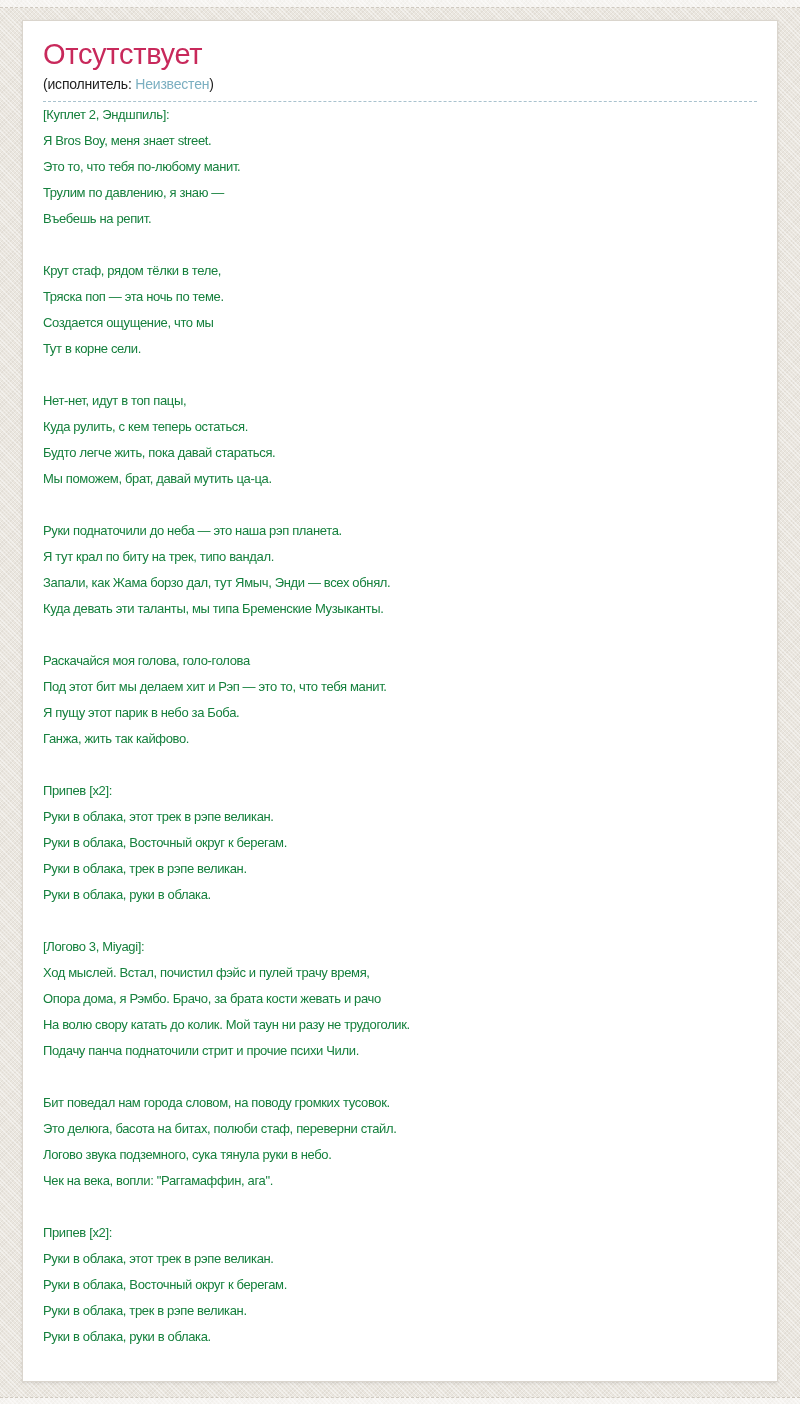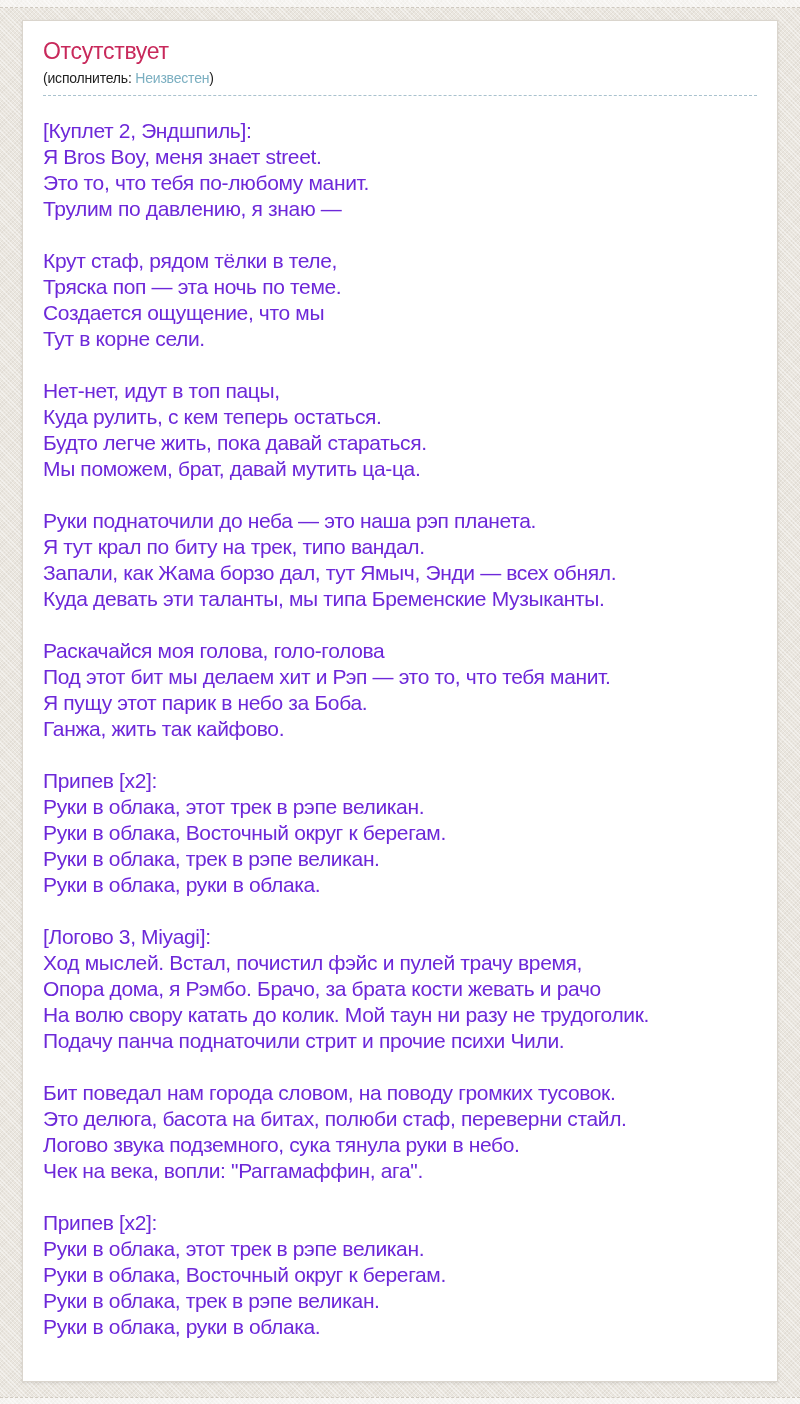--- a/index.html
+++ b/index.html
@@ -42,39 +42,38 @@
     border: 1px solid #dad5cd;
     box-shadow: 0 1px 3px rgba(0,0,0,.10);
     padding: 18px 20px 30px 20px;
   }
   .header {
     border-bottom: 1px dashed #a9c2ce;
     padding-bottom: 9px;
   }
   h1.title {
     margin: 0 0 7px 0;
-    font-size: 23px;
+    font-size: 29px;
     line-height: 1.05;
     font-weight: 500;
     color: #c8295b;
     letter-spacing: -0.3px;
   }
   .subtitle {
     font-size: 14px;
     color: #222222;
     letter-spacing: -0.2px;
   }
   .artist-link {
     color: #7bafc1;
     text-decoration: none;
   }
   .lyrics {
-    margin-top: 22px;
-    font-size: 21px;
-    color: #6d28d9;
+    font-size: 13px;
+    color: #15803d;
     letter-spacing: -0.35px;
   }
   .stanza {
     margin: 0 0 26px 0;
   }
   .stanza:last-child {
     margin-bottom: 0;
   }
   .lyric-line {
     line-height: 26px;
@@ -91,20 +90,21 @@
     <h1 class="title">Отсутствует</h1>
     <div class="subtitle"><span>(исполнитель: </span><a href="#" class="artist-link">Неизвестен</a><span>)</span></div>
   </div>
 
   <div class="lyrics">
       <div class="stanza">
         <div class="lyric-line">[Куплет 2, Эндшпиль]:</div>
         <div class="lyric-line">Я Bros Boy, меня знает street.</div>
         <div class="lyric-line">Это то, что тебя по-любому манит.</div>
         <div class="lyric-line">Трулим по давлению, я знаю —</div>
+        <div class="lyric-line">Въебешь на репит.</div>
       </div>
       <div class="stanza">
         <div class="lyric-line">Крут стаф, рядом тёлки в теле,</div>
         <div class="lyric-line">Тряска поп — эта ночь по теме.</div>
         <div class="lyric-line">Создается ощущение, что мы</div>
         <div class="lyric-line">Тут в корне сели.</div>
       </div>
       <div class="stanza">
         <div class="lyric-line">Нет-нет, идут в топ пацы,</div>
         <div class="lyric-line">Куда рулить, с кем теперь остаться.</div>

